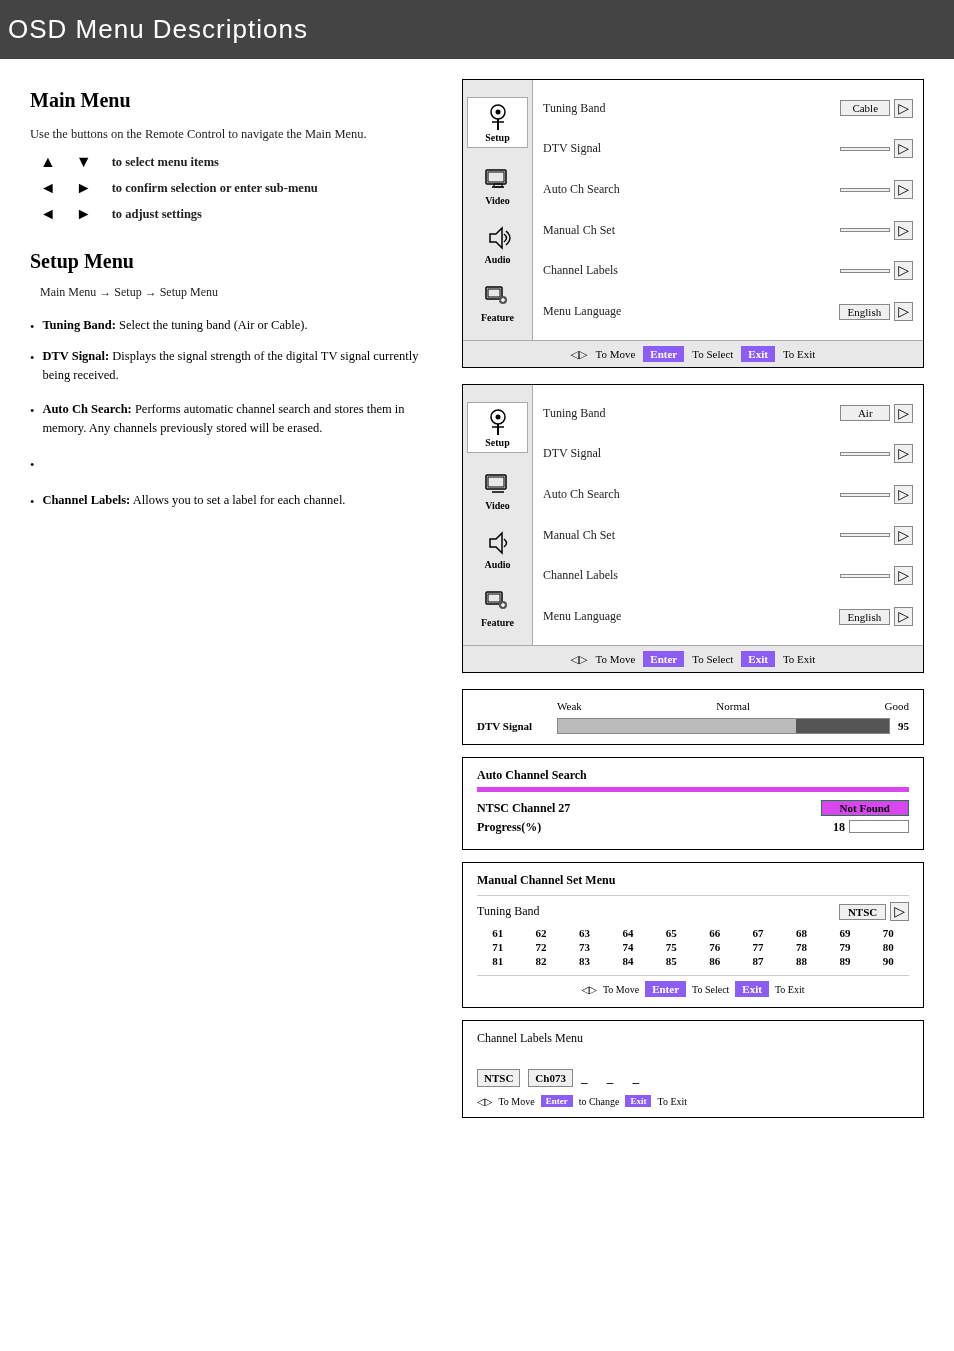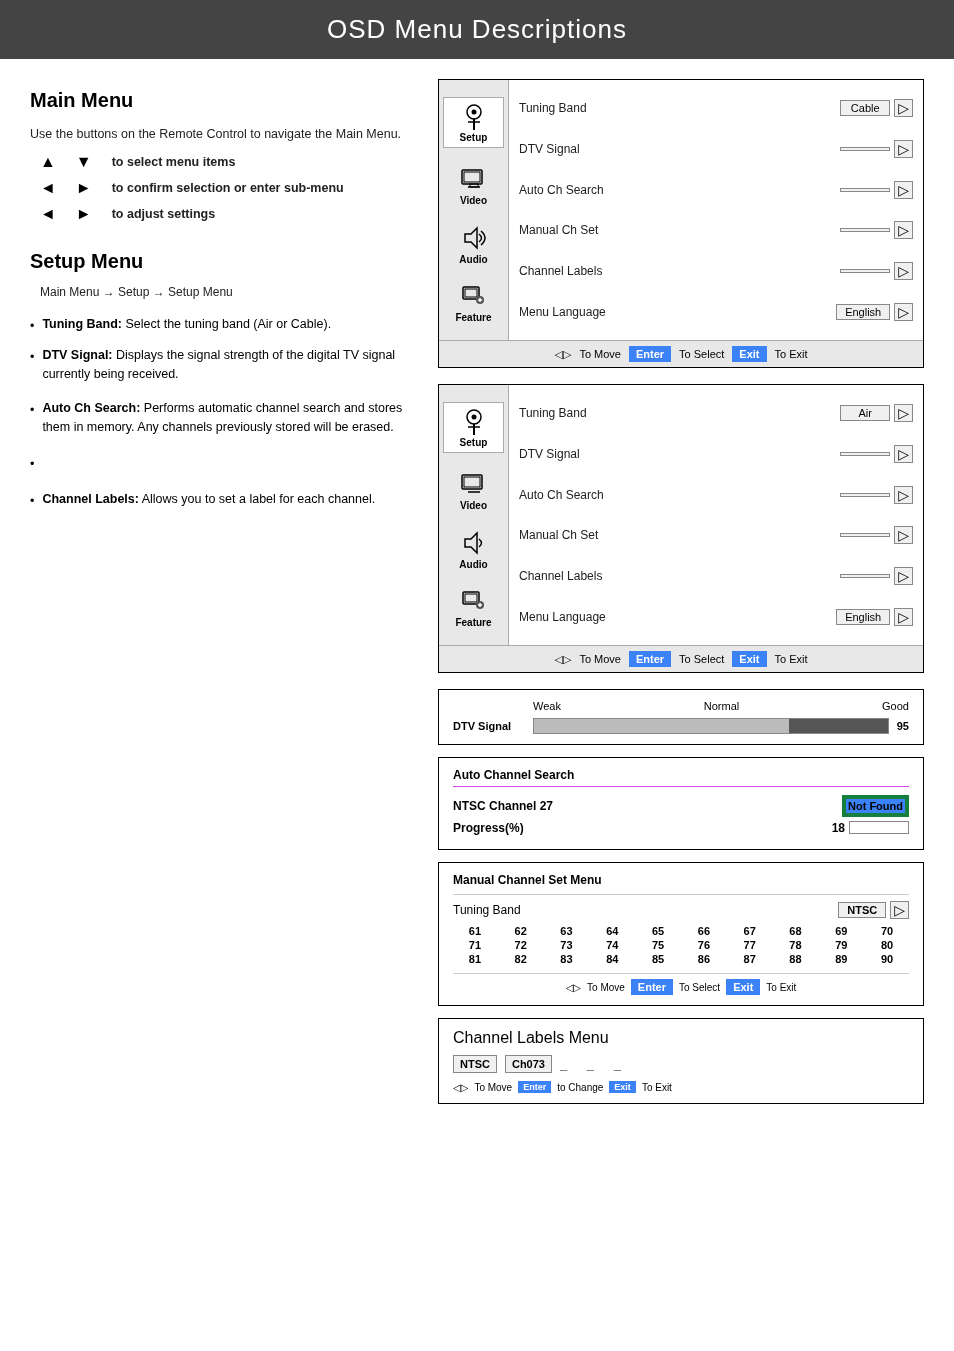--- a/index.html
+++ b/index.html
@@ -9,32 +9,33 @@
       background: #fff;
       font-family: Arial, sans-serif;
       font-size: 13px;
       color: #000;
     }
 
     
     .page-header {
       background: #444;
       color: #fff;
-      text-align: center;
+      text-align: left;
       padding: 14px 8px;
       font-size: 26px;
       font-weight: normal;
       letter-spacing: 1px;
     }
 
     
     .content {
       display: flex;
       padding: 20px 30px;
-      gap: 8px;
+      gap: 32px;
+      font-family: Liberation Serif, serif;
     }
 
     .left-col {
       width: 400px;
       flex-shrink: 0;
     }
 
     .right-col {
       flex: 1;
     }
@@ -168,21 +169,21 @@
       border-top: 1px solid #aaa;
       display: flex;
       align-items: center;
       justify-content: center;
       gap: 8px;
       padding: 5px 10px;
       font-size: 11px;
     }
 
     .btn-black {
-      background: #3b82f6;
+      background: #8b5cf6;
       color: #fff;
       padding: 2px 7px;
       font-size: 11px;
       font-weight: bold;
       border: none;
     }
 
     
     .signal-box {
       border: 1.5px solid #000;
@@ -242,38 +243,38 @@
       border: 1.5px solid #000;
       padding: 10px 14px;
       margin-bottom: 12px;
       font-size: 12px;
     }
 
     .auto-ch-title {
       font-weight: bold;
       font-size: 12px;
       margin-bottom: 8px;
-      border-bottom: 1px solid #d946ef;
+      border-bottom: 5px solid #d946ef;
       padding-bottom: 4px;
     }
 
     .auto-ch-row {
       display: flex;
       justify-content: space-between;
       align-items: center;
       margin-bottom: 4px;
       font-size: 12px;
       font-weight: bold;
     }
 
     .not-found-box {
-      border: 4px solid #15803d;
-      padding: 1px 2px;
-      font-size: 11px;
-      background: #3b82f6;
+      border: 1px solid #15803d;
+      padding: 1px 18px;
+      font-size: 11px;
+      background: #d946ef;
     }
 
     .progress-bar-small {
       width: 60px;
       height: 13px;
       border: 1px solid #888;
       background: #fff;
       display: inline-block;
       margin-left: 4px;
     }
@@ -331,22 +332,22 @@
 
     
     .ch-labels-box {
       border: 1.5px solid #000;
       padding: 10px 14px;
       margin-bottom: 12px;
       font-size: 12px;
     }
 
     .ch-labels-title {
-      font-size: 16px;
-      margin-bottom: 8px;
+      font-size: 12px;
+      margin-bottom: 23px;
     }
 
     .ch-labels-row {
       display: flex;
       align-items: center;
       gap: 8px;
       margin-bottom: 8px;
     }
 
     .ch-code-box {

